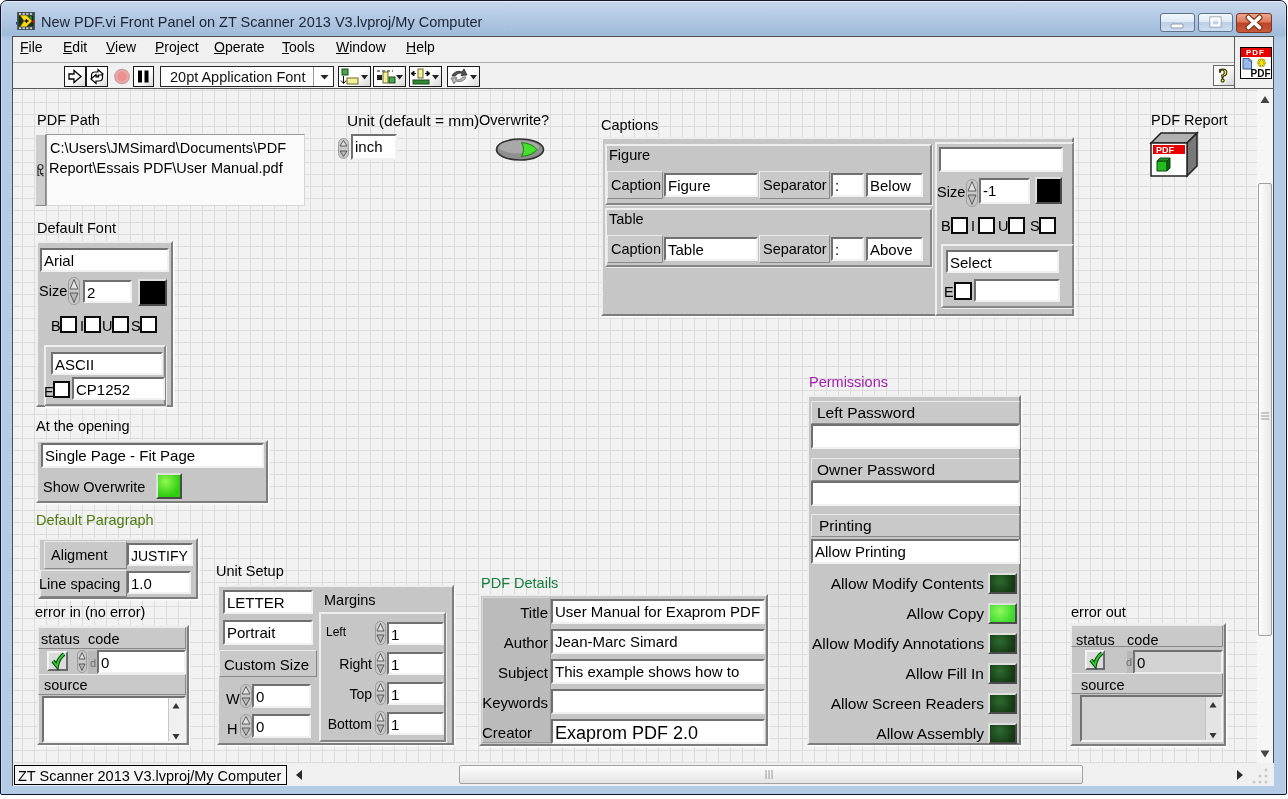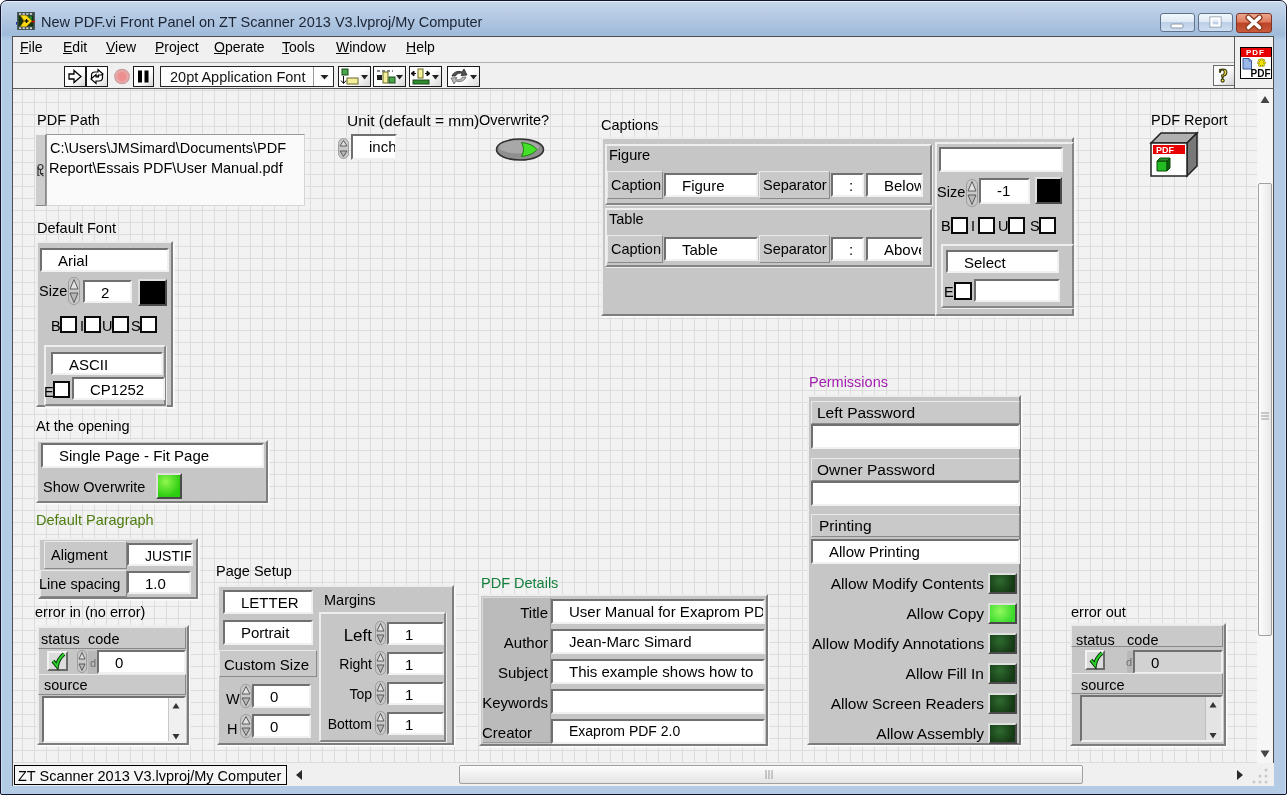--- a/index.html
+++ b/index.html
@@ -1,19 +1,19 @@
 <!DOCTYPE html>
 <html><head><meta charset="utf-8"><style>
 *{margin:0;padding:0;box-sizing:border-box}
 body{width:1288px;height:799px;background:#ffffff;font-family:"Liberation Sans",sans-serif;position:relative;overflow:hidden}
 .abs{position:absolute}
 .lbl{position:absolute;white-space:nowrap;line-height:1.15}
 .clu{position:absolute;background:#c6c6c6;border:2px solid;border-color:#ededed #7d7d7d #7d7d7d #ededed;box-shadow:1.5px 1.5px 0 rgba(252,252,252,.95)}
 .sub{position:absolute;background:#c6c6c6;border:2px solid;border-color:#eeeeee #858585 #858585 #eeeeee;box-shadow:1px 1px 0 rgba(245,245,245,.8)}
-.fld{position:absolute;border:2px solid;border-color:#707070 #f1f1f1 #f1f1f1 #707070;white-space:nowrap;overflow:hidden;padding-left:16px;line-height:1.2}
+.fld{position:absolute;border:2px solid;border-color:#707070 #f1f1f1 #f1f1f1 #707070;white-space:nowrap;overflow:hidden;padding-left:2px;line-height:1.2}
 .bar{position:absolute;background:#c9c9c9;border:1px solid;border-color:#e9e9e9 #898989 #898989 #e9e9e9}
 .cb{position:absolute;background:#fff;border:2px solid #0a0a0a}
 .led{position:absolute;border:2px solid;border-color:#dfdfdf #4a4a4a #4a4a4a #dfdfdf}
 .mnu{position:absolute;top:39px;font-size:14px;color:#000}
 .mnu u{text-decoration:underline}
 .tbtn{position:absolute;background:linear-gradient(135deg,#ffffff 55%,#d8d8d8 100%);border:1px solid #1a1a1a}
 </style></head><body>
 <div class="abs" style="left:0;top:0;width:1287px;height:795px;border:1px solid #12122e;border-radius:7px 7px 2px 2px;background:linear-gradient(#c6d7eb 0px,#b4c9e3 16px,#9fbbda 34px,#a9c2df 36px,#b3cbe5 40px,#b3cbe5 100%);box-shadow:inset 0 1px 0 rgba(255,255,255,.6), inset 1px 0 0 rgba(255,255,255,.35), inset -1px 0 0 rgba(255,255,255,.35)"></div>
 <svg class="abs" style="left:16px;top:11px" width="20" height="20" viewBox="0 0 20 20">
 <rect x="0" y="11" width="4" height="2.6" fill="#2233bb"></rect>
@@ -315,21 +315,21 @@
 <div class="bar" style="left:38px;top:674px;width:148px;height:21px"></div>
 <div class="lbl" style="left:44px;top:677px;font-size:14.5px;color:#000000;">source</div>
 <div class="fld" style="left:42px;top:696px;width:144px;height:47px;font-size:15px;background:#ffffff;padding-top:2px"></div>
 <div class="abs" style="left:168px;top:698px;width:16px;height:43px;background:#f0f0f0;border-left:1px solid #c8c8c8"></div>
 <svg class="abs" style="left:168px;top:700px" width="16" height="11">
     <path d="M8 3 l3.5 5.5 h-7 z" fill="#333"></path>
   </svg>
 <svg class="abs" style="left:168px;top:731px" width="16" height="11">
     <path d="M8 8.5 l3.5 -5.5 h-7 z" fill="#333"></path>
   </svg>
-<div class="lbl" style="left:216px;top:563px;font-size:14.5px;color:#000000;">Page Setup</div>
+<div class="lbl" style="left:216px;top:563px;font-size:14.5px;color:#000000;">Unit Setup</div>
 <div class="clu" style="left:217px;top:585px;width:237px;height:160px"></div>
 <div class="fld" style="left:223px;top:590px;width:90px;height:24px;font-size:15px;background:#ffffff;padding-top:2px">LETTER</div>
 <div class="fld" style="left:223px;top:620px;width:90px;height:25px;font-size:15px;background:#ffffff;padding-top:2px">Portrait</div>
 <div class="bar" style="left:219px;top:650px;width:98px;height:27px"></div>
 <div class="lbl" style="left:224px;top:656px;font-size:15px;color:#000000;">Custom Size</div>
 <div class="lbl" style="left:226px;top:691px;font-size:14.5px;color:#000000;">W</div>
 <svg class="abs" style="left:240px;top:684px" width="12" height="24">
 <rect x="0.5" y="0.5" width="11" height="23" rx="5.5" fill="#c9c9c9" stroke="#909090" stroke-width="0.8"></rect>
 <path d="M6.0 2.5 L10 10 H2 Z" fill="#e2e2e2" stroke="#4f4f4f" stroke-width="0.9"></path>
 <path d="M6.0 21.5 L10 14 H2 Z" fill="#b8b8b8" stroke="#4f4f4f" stroke-width="0.9"></path>
@@ -337,21 +337,21 @@
 <div class="fld" style="left:252px;top:684px;width:59px;height:24px;font-size:15px;background:#ffffff;padding-top:2px">0</div>
 <div class="lbl" style="left:227px;top:721px;font-size:14.5px;color:#000000;">H</div>
 <svg class="abs" style="left:240px;top:714px" width="12" height="24">
 <rect x="0.5" y="0.5" width="11" height="23" rx="5.5" fill="#c9c9c9" stroke="#909090" stroke-width="0.8"></rect>
 <path d="M6.0 2.5 L10 10 H2 Z" fill="#e2e2e2" stroke="#4f4f4f" stroke-width="0.9"></path>
 <path d="M6.0 21.5 L10 14 H2 Z" fill="#b8b8b8" stroke="#4f4f4f" stroke-width="0.9"></path>
 </svg>
 <div class="fld" style="left:252px;top:714px;width:59px;height:24px;font-size:15px;background:#ffffff;padding-top:2px">0</div>
 <div class="sub" style="left:319px;top:612px;width:127px;height:130px"></div>
 <div class="lbl" style="left:324px;top:592px;font-size:14.5px;color:#000000;">Margins</div>
-<div class="lbl" style="left:326px;top:626px;font-size:17px;color:#000000;width:46px;text-align:right;">Left</div>
+<div class="lbl" style="left:326px;top:626px;font-size:12px;color:#000000;width:46px;">Left</div>
 <svg class="abs" style="left:375px;top:621px" width="11" height="24">
 <rect x="0.5" y="0.5" width="10" height="23" rx="5.0" fill="#c9c9c9" stroke="#909090" stroke-width="0.8"></rect>
 <path d="M5.5 2.5 L9 10 H2 Z" fill="#e2e2e2" stroke="#4f4f4f" stroke-width="0.9"></path>
 <path d="M5.5 21.5 L9 14 H2 Z" fill="#b8b8b8" stroke="#4f4f4f" stroke-width="0.9"></path>
 </svg>
 <div class="fld" style="left:387px;top:622px;width:57px;height:23px;font-size:15px;background:#ffffff;padding-top:2px">1</div>
 <div class="lbl" style="left:326px;top:656px;font-size:14px;color:#000000;width:46px;text-align:right;">Right</div>
 <svg class="abs" style="left:375px;top:651px" width="11" height="24">
 <rect x="0.5" y="0.5" width="10" height="23" rx="5.0" fill="#c9c9c9" stroke="#909090" stroke-width="0.8"></rect>
 <path d="M5.5 2.5 L9 10 H2 Z" fill="#e2e2e2" stroke="#4f4f4f" stroke-width="0.9"></path>
@@ -377,21 +377,21 @@
 <div class="abs" style="left:482px;top:597px;width:69px;height:146px;background:#bbbbbb;border:1px solid;border-color:#d8d8d8 #9a9a9a #9a9a9a #d8d8d8"></div>
 <div class="lbl" style="left:482px;top:604px;font-size:15px;color:#000000;width:66px;text-align:right;">Title</div>
 <div class="fld" style="left:551px;top:599px;width:214px;height:25px;font-size:15px;background:#ffffff;padding-top:2px">User Manual for Exaprom PDF</div>
 <div class="lbl" style="left:482px;top:634px;font-size:15px;color:#000000;width:66px;text-align:right;">Author</div>
 <div class="fld" style="left:551px;top:629px;width:214px;height:25px;font-size:15px;background:#ffffff;padding-top:2px">Jean-Marc Simard</div>
 <div class="lbl" style="left:482px;top:664px;font-size:15px;color:#000000;width:66px;text-align:right;">Subject</div>
 <div class="fld" style="left:551px;top:659px;width:214px;height:25px;font-size:15px;background:#ffffff;padding-top:2px">This example shows how to</div>
 <div class="lbl" style="left:482px;top:694px;font-size:15px;color:#000000;width:66px;text-align:right;">Keywords</div>
 <div class="fld" style="left:551px;top:689px;width:214px;height:25px;font-size:15px;background:#ffffff;padding-top:2px"></div>
 <div class="lbl" style="left:482px;top:724px;font-size:15px;color:#000000;width:66px;text-align:left;">Creator</div>
-<div class="fld" style="left:551px;top:719px;width:214px;height:25px;font-size:14px;background:#ffffff;padding-top:2px">Exaprom PDF 2.0</div>
+<div class="fld" style="left:551px;top:719px;width:214px;height:25px;font-size:18px;background:#ffffff;padding-top:2px">Exaprom PDF 2.0</div>
 <div class="lbl" style="left:809px;top:374px;font-size:14.5px;color:#a21caf;">Permissions</div>
 <div class="clu" style="left:807px;top:395px;width:214px;height:350px"></div>
 <div class="bar" style="left:811px;top:401px;width:209px;height:23px"></div>
 <div class="lbl" style="left:817px;top:404px;font-size:15.5px;color:#000000;">Left Password</div>
 <div class="fld" style="left:811px;top:424px;width:209px;height:25px;font-size:15px;background:#ffffff;padding-top:2px"></div>
 <div class="bar" style="left:811px;top:458px;width:209px;height:23px"></div>
 <div class="lbl" style="left:817px;top:461px;font-size:15.5px;color:#000000;">Owner Password</div>
 <div class="fld" style="left:811px;top:481px;width:209px;height:25px;font-size:15px;background:#ffffff;padding-top:2px"></div>
 <div class="bar" style="left:811px;top:514px;width:209px;height:23px"></div>
 <div class="lbl" style="left:819px;top:517px;font-size:15.5px;color:#000000;">Printing</div>

